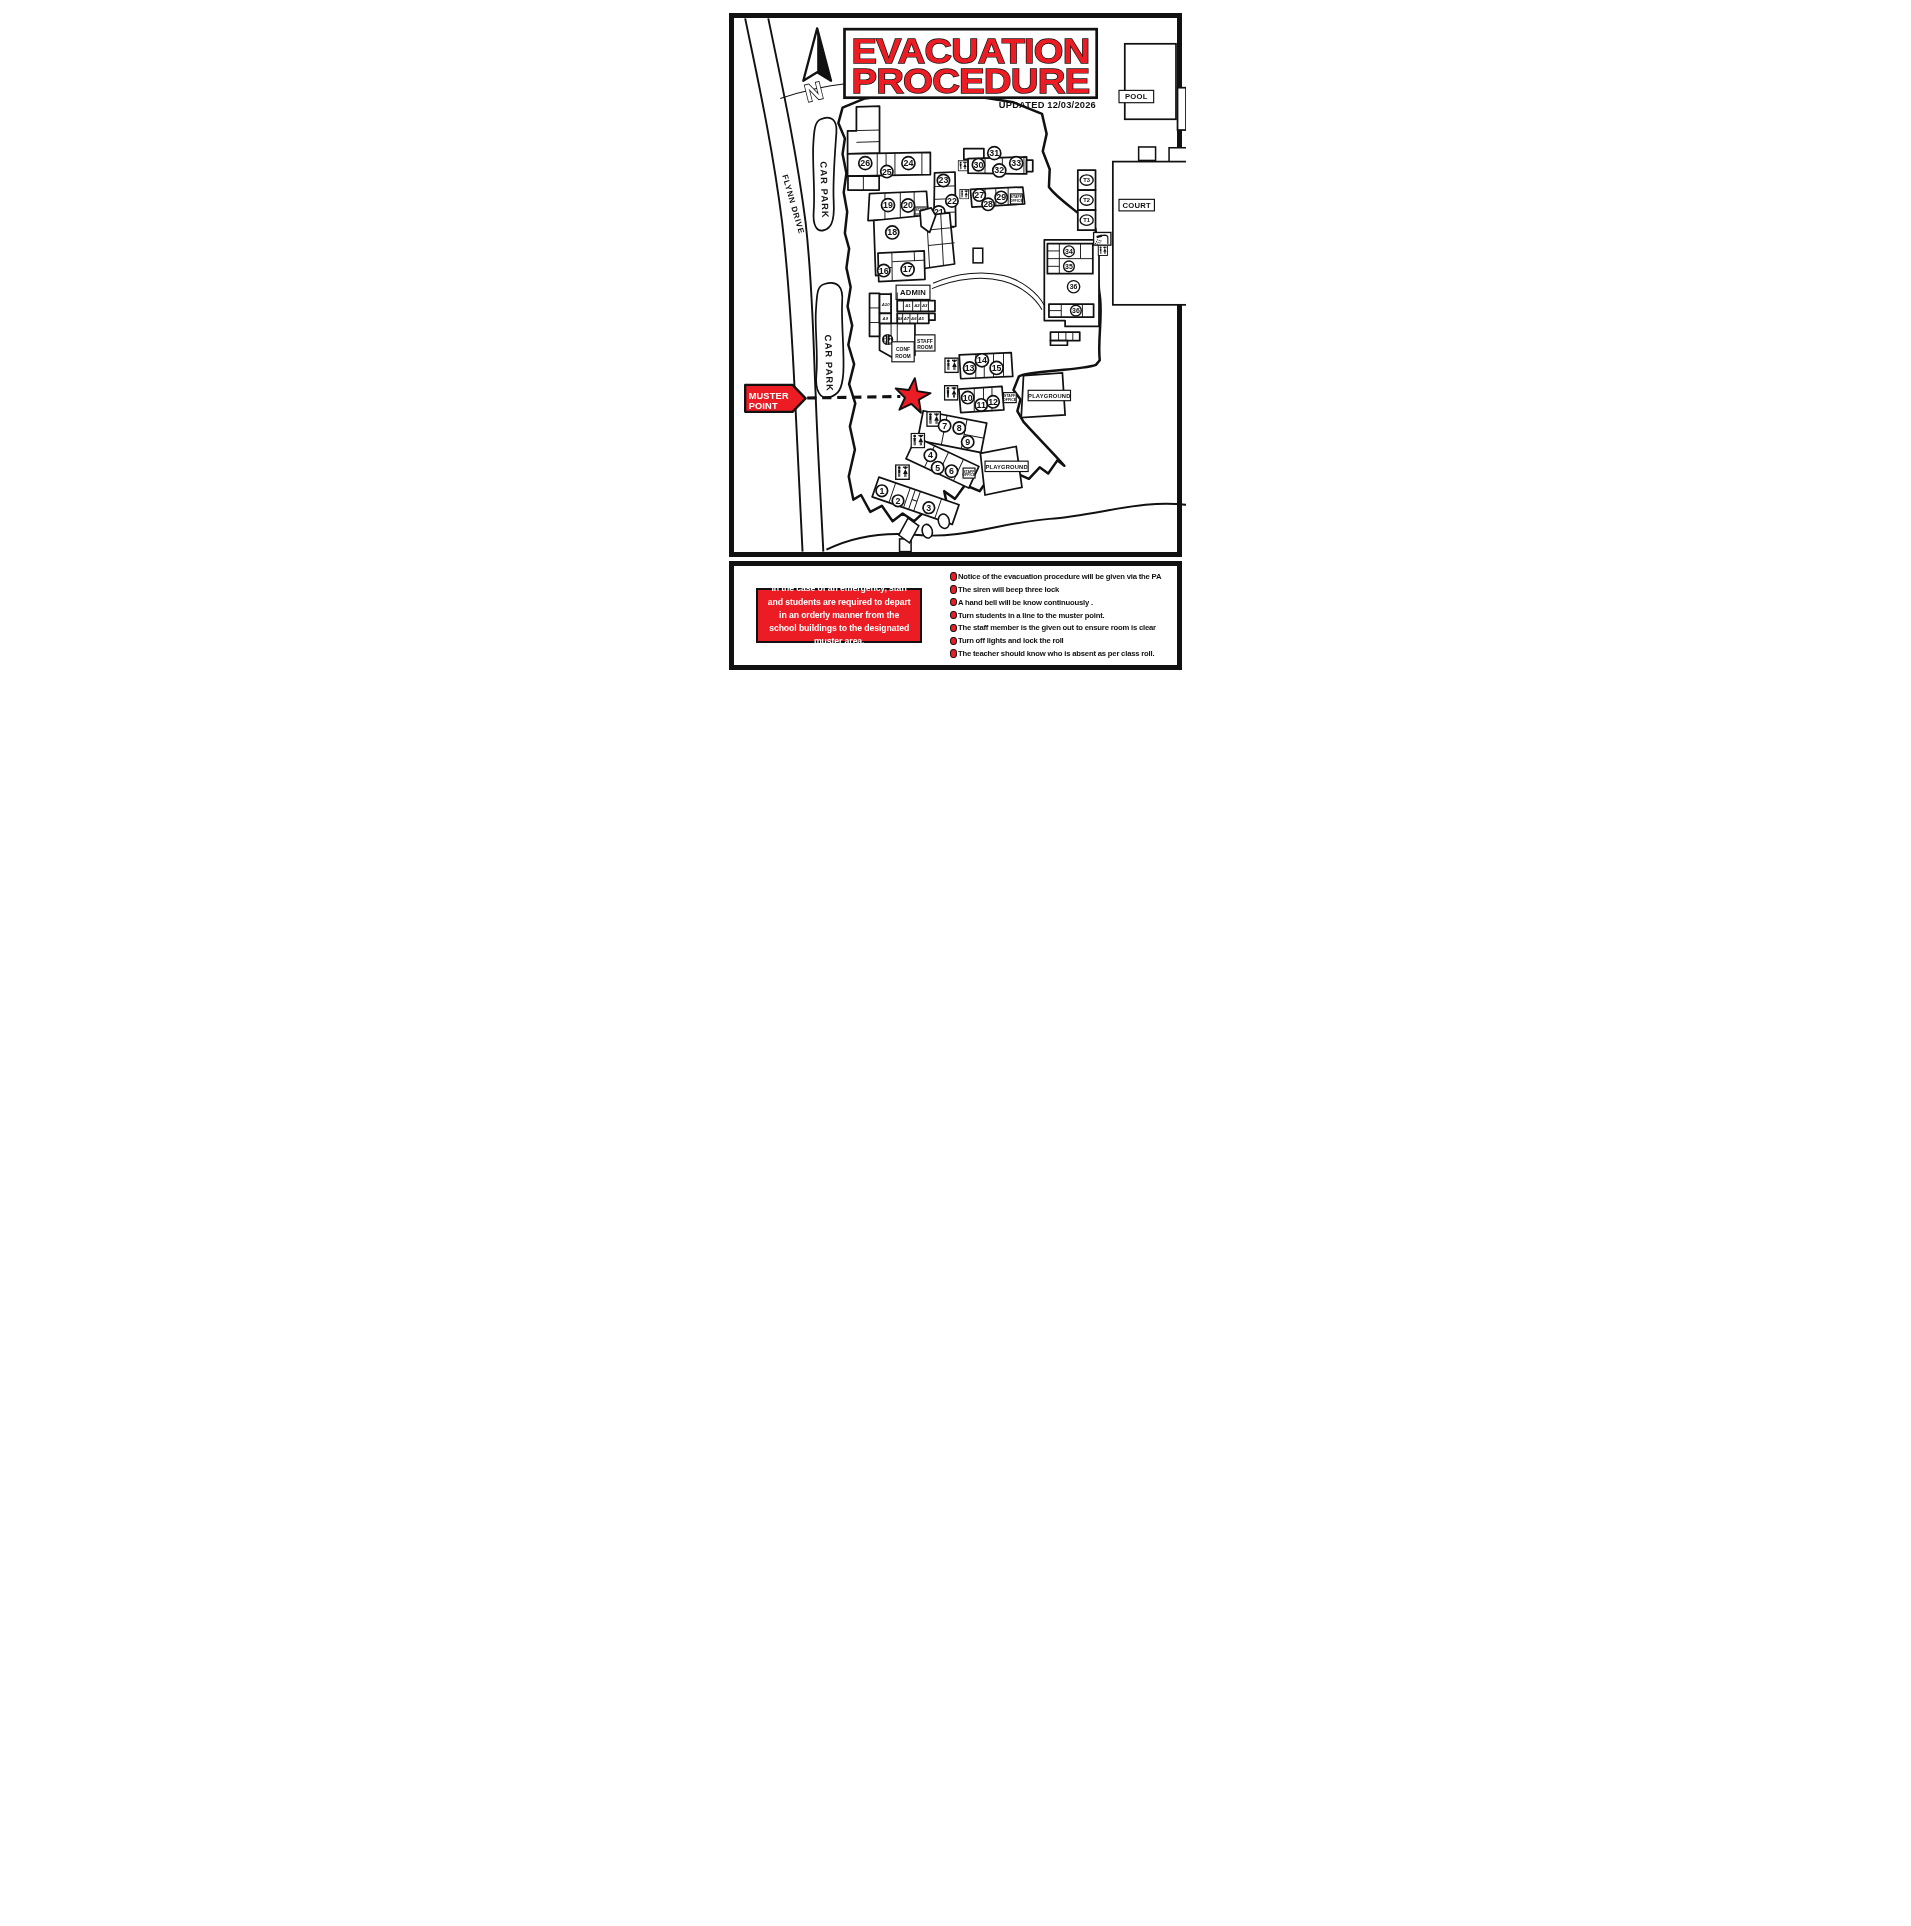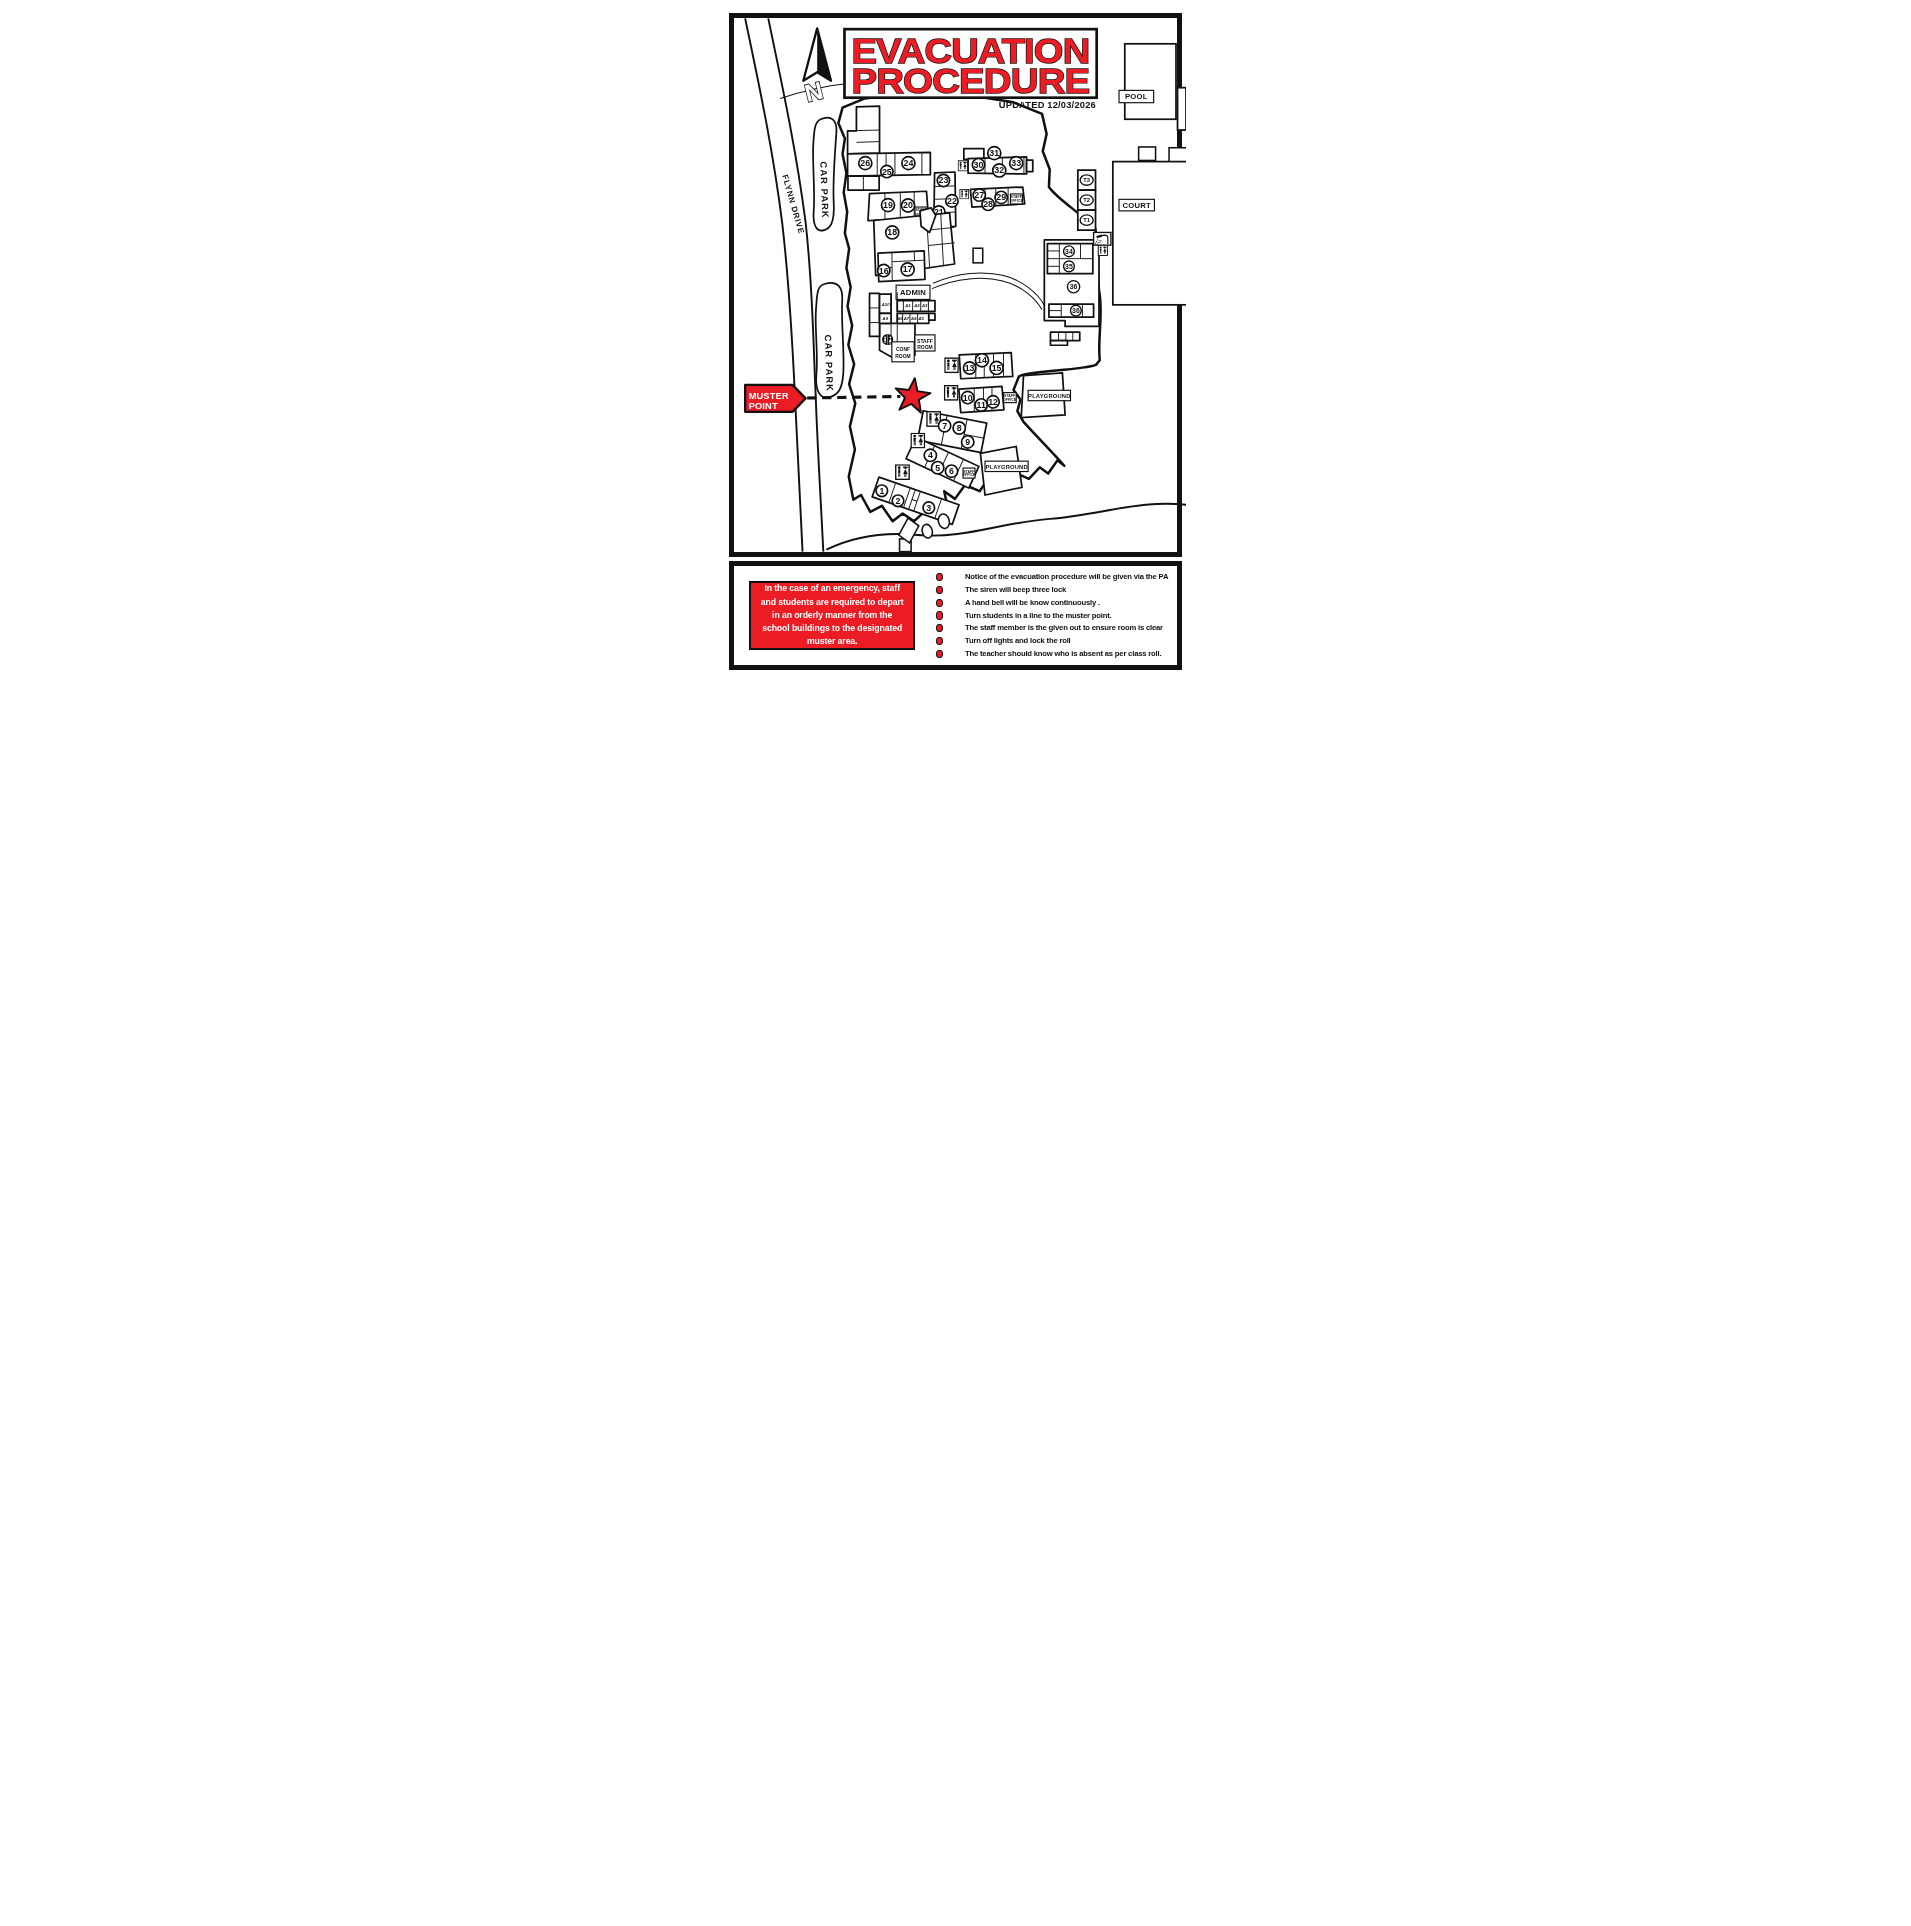--- a/index.html
+++ b/index.html
@@ -9,33 +9,33 @@
     padding:12.7px;
   }
   .map-panel {
     border:5px solid #111; background:#fff; line-height:0;
   }
   .bottom-panel {
     margin-top:3.9px; border:5px solid #111; background:#fff;
     display:flex; align-items:stretch; height:109px; box-sizing:border-box;
   }
   .notice-box {
-    flex:0 0 166px; margin:15px; background:#EC1C24; border:2.7px solid #111;
+    flex:0 0 166px; margin:22px; background:#EC1C24; border:2.7px solid #111;
     display:flex; align-items:center; justify-content:flex-end; box-sizing:border-box;
     padding:16px 7px;
   }
   .notice-box p {
     margin:0; color:#fff; font-weight:bold; font-size:8.7px; line-height:1.5;
     text-align:center; letter-spacing:-0.1px;
   }
   .procedures {
     flex:1; list-style:none; margin:0; padding:4.6px 8.5px 4.6px 6.2px;
     display:flex; flex-direction:column; justify-content:space-around;
   }
-  .procedures li { display:flex; align-items:flex-end; gap:22px; }
+  .procedures li { display:flex; align-items:center; gap:1px; }
   .procedures li .txt { font-weight:bold; font-size:7.7px; color:#111; letter-spacing:-0.2px; white-space:nowrap; }
   .bullet {
     flex:0 0 auto; width:4.6px; height:6.2px; border-radius:50%;
     background:#EC1C24; border:1.5px solid #111;
   }
   
   svg text { font-family:"Liberation Sans",sans-serif; font-weight:bold; fill:#111; }
   .rm   { font-size:23px; text-anchor:middle; dominant-baseline:central; }
   .rm-m { font-size:18px; text-anchor:middle; dominant-baseline:central; }
   .rm-s { font-size:15px; text-anchor:middle; dominant-baseline:central; }

